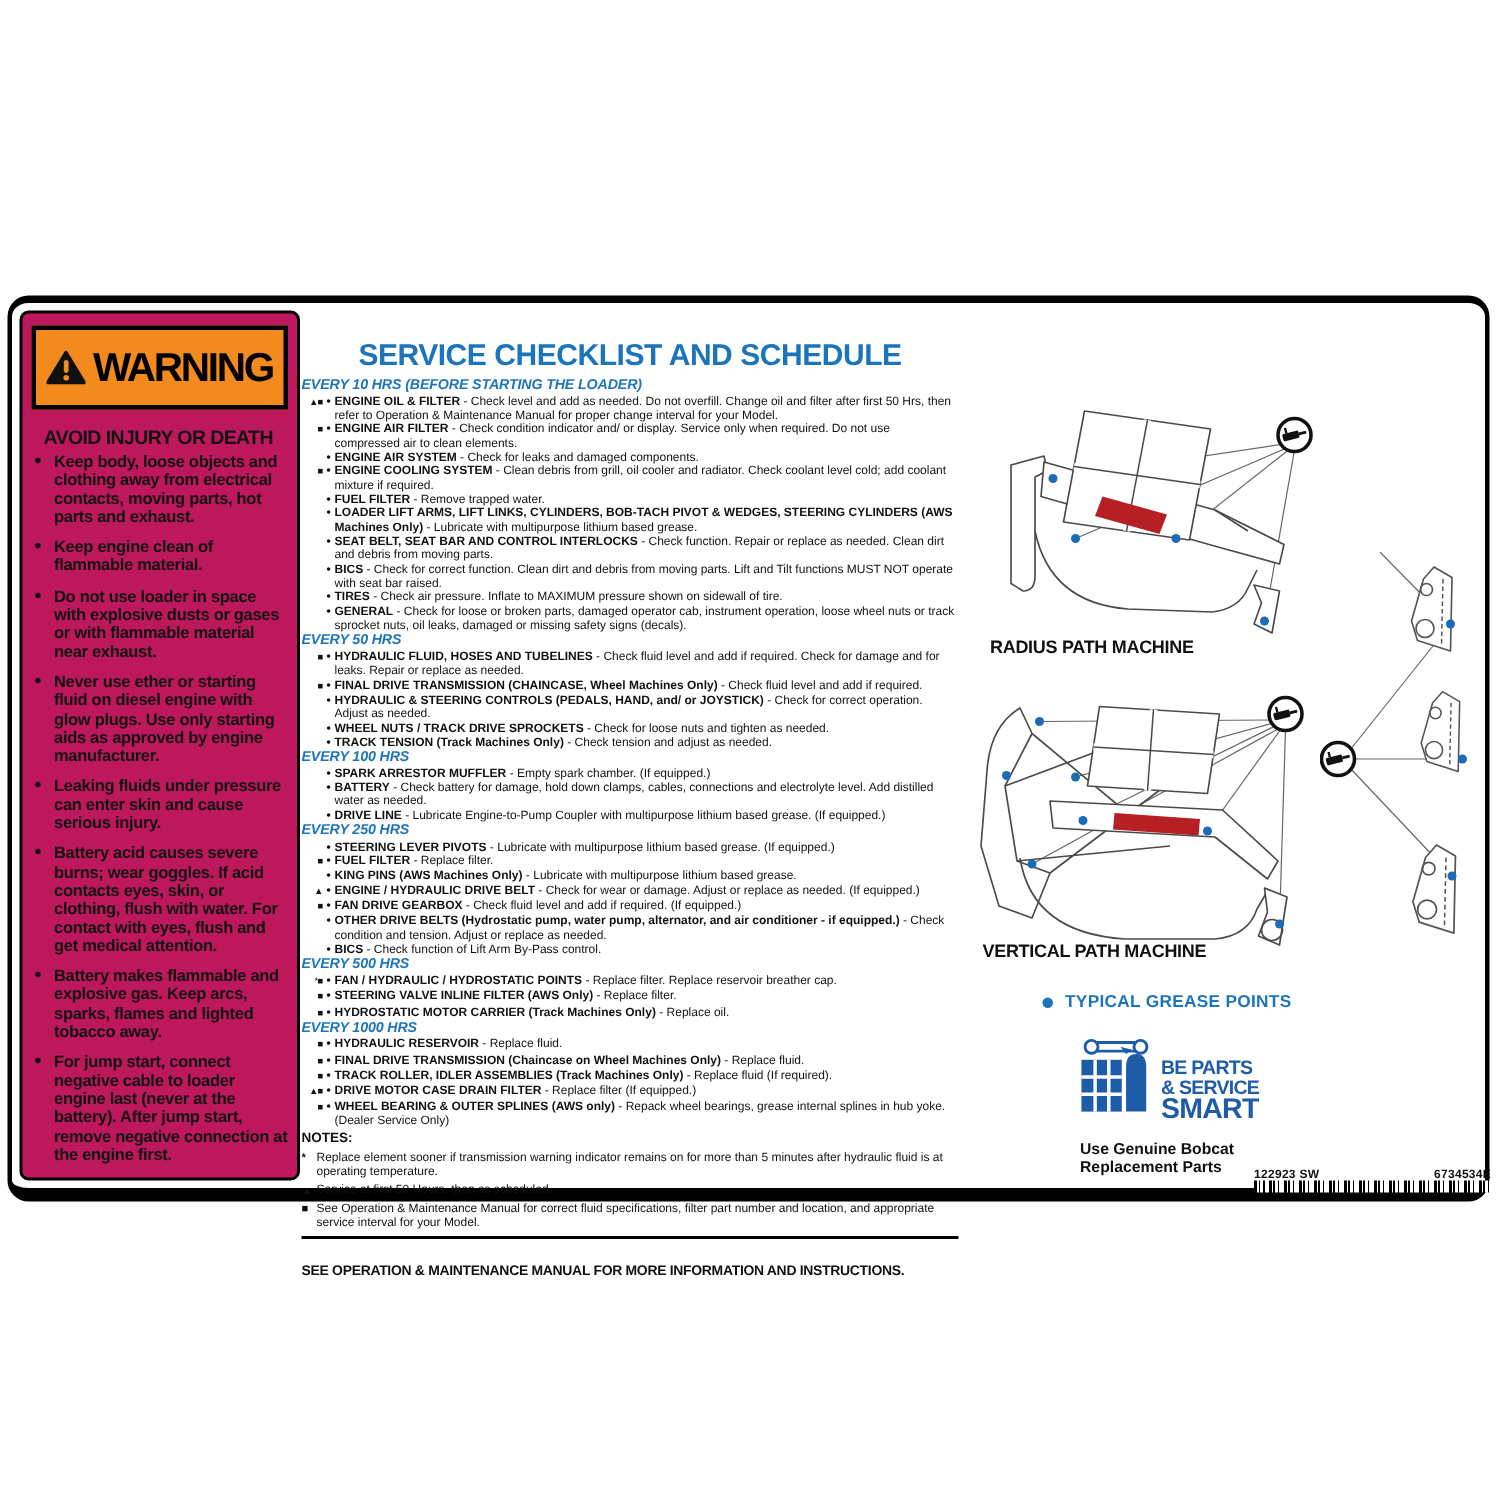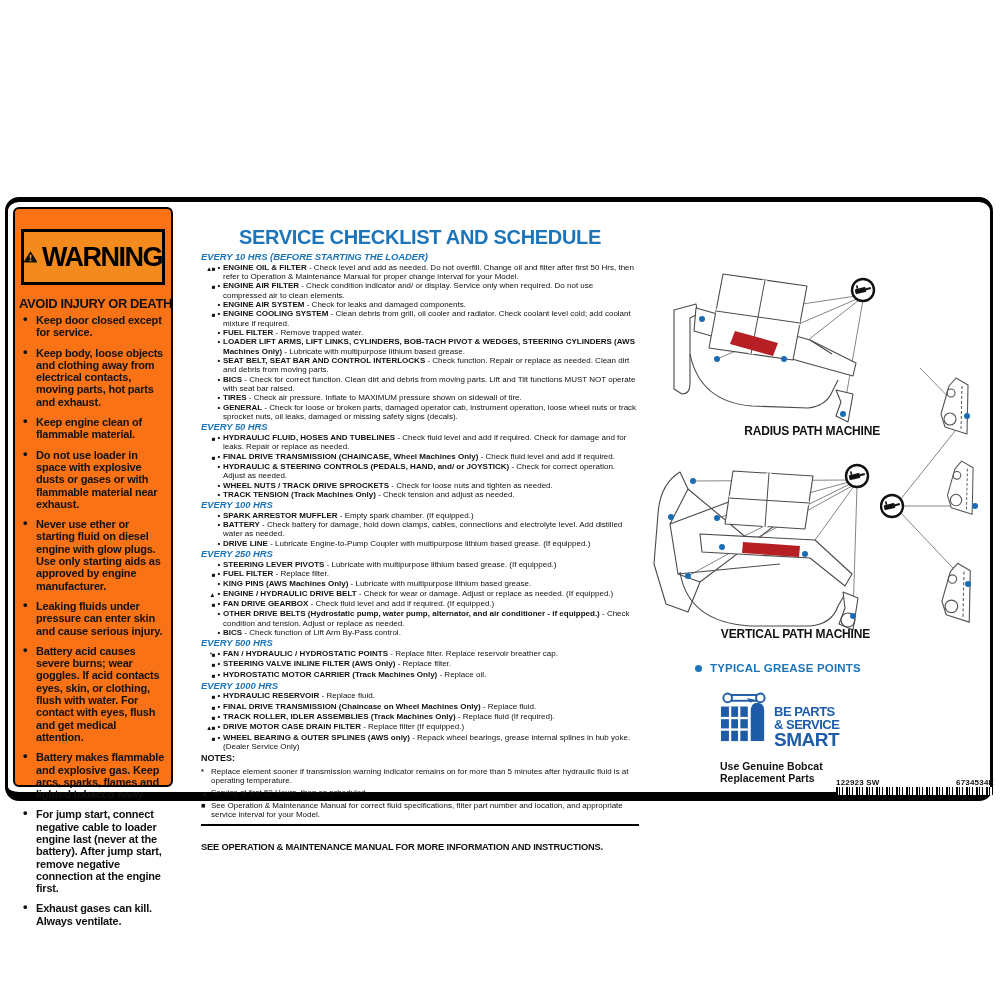--- a/index.html
+++ b/index.html
@@ -3,22 +3,22 @@
 <meta charset="utf-8">
 <style>
   html,body{margin:0;padding:0;background:#fff;}
   .page{position:relative;width:1000px;height:1000px;background:#fff;overflow:hidden;
         font-family:"Liberation Sans", sans-serif;color:#111;}
   .decal{position:absolute;left:5px;top:197px;width:988px;height:604px;box-sizing:border-box;
          background:#fff;border:solid #000;border-width:5px 3px 9px 3px;border-radius:14px;}
   .decal-inner{position:relative;width:100%;height:100%;}
 
   
-  .warn-panel{position:absolute;left:5px;top:5px;width:160px;height:580px;box-sizing:border-box;
-              border:2.5px solid #000;border-radius:6px;background:#f97316;padding:16px 6px;}
+  .warn-panel{position:absolute;left:5px;top:5px;width:187px;height:580px;box-sizing:border-box;
+              border:2.5px solid #000;border-radius:6px;background:#be185d;padding:4px 6px;}
   .warn-header{margin:4px 0 0 0;height:50px;border:3px solid #000;background:#f28a1e;
                display:flex;align-items:center;justify-content:center;gap:5px;}
   .warn-header .wtxt{font-size:27px;font-weight:800;letter-spacing:-1.5px;color:#000;}
   .warn-title{text-align:center;font-size:13px;font-weight:800;letter-spacing:-0.4px;
               white-space:nowrap;margin:11px 0 3px -2px;}
   .warn-list{list-style:none;margin:0;padding:0 0 0 2px;}
   .warn-list li{position:relative;padding-left:13px;font-size:11px;line-height:12.3px;
                 font-weight:700;margin-bottom:8px;letter-spacing:-0.2px;}
   .warn-list li::before{content:"•";position:absolute;left:0;top:-1px;font-size:13px;}
 
@@ -39,21 +39,21 @@
   .note .nsym{flex:none;width:10px;font-size:7.5px;font-weight:700;padding-top:0.5px;}
   .note .ntxt{flex:1;}
   .mid-footer{margin-top:4px;border-top:2px solid #000;padding-top:16px;
               font-size:9.3px;font-weight:800;letter-spacing:-0.2px;}
 
   
   .right-col{position:absolute;left:632px;top:6px;width:352px;height:587px;}
   .right-title{font-size:18.5px;font-weight:800;color:#1c74ba;text-align:center;
                letter-spacing:-0.3px;margin:16px 0 0 0;}
   .dia{position:absolute;}
-  .dia-caption{position:absolute;font-size:12px;font-weight:800;text-align:right;
+  .dia-caption{position:absolute;font-size:12px;font-weight:800;text-align:left;
                letter-spacing:-0.2px;}
   .legend{position:absolute;left:55px;top:454px;display:flex;align-items:center;gap:8px;}
   .legend .ldot{width:7px;height:7px;border-radius:50%;background:#1c74ba;}
   .legend .ltxt{font-size:11.5px;font-weight:800;color:#1c74ba;letter-spacing:0.2px;}
   .logo-row{position:absolute;left:80px;top:482px;display:flex;gap:6px;align-items:flex-end;}
   .logo-text{color:#1e5ca8;font-weight:800;letter-spacing:-0.5px;line-height:12.5px;
              font-size:13px;margin-top:12px;}
   .logo-text .l3{font-size:19px;line-height:17px;letter-spacing:-0.5px;}
   .genuine{position:absolute;left:80px;top:552px;font-size:10.5px;font-weight:800;line-height:12px;}
   .pn{position:absolute;font-size:8px;font-weight:700;letter-spacing:0.2px;}
@@ -76,30 +76,28 @@
         <div class="warn-header">
           <svg width="26" height="24" viewBox="0 0 36 32">
             <path d="M18,2 L35,30 L1,30 Z" fill="#111" stroke="#111" stroke-width="3" stroke-linejoin="round"></path>
             <rect x="16" y="9" width="4.4" height="12" rx="2.2" fill="#f28a1e"></rect>
             <circle cx="18.2" cy="25.5" r="2.6" fill="#f28a1e"></circle>
           </svg>
           <span class="wtxt">WARNING</span>
         </div>
         <div class="warn-title">AVOID INJURY OR DEATH</div>
         <ul class="warn-list">
-            <li>Keep door closed except for service.</li>
             <li>Keep body, loose objects and clothing away from electrical contacts, moving parts, hot parts and exhaust.</li>
             <li>Keep engine clean of flammable material.</li>
             <li>Do not use loader in space with explosive dusts or gases or with flammable material near exhaust.</li>
             <li>Never use ether or starting fluid on diesel engine with glow plugs. Use only starting aids as approved by engine manufacturer.</li>
             <li>Leaking fluids under pressure can enter skin and cause serious injury.</li>
             <li>Battery acid causes severe burns; wear goggles.  If acid contacts eyes, skin, or clothing, flush with water.  For contact with eyes, flush and get medical attention.</li>
             <li>Battery makes flammable and explosive gas.  Keep arcs, sparks, flames and lighted tobacco away.</li>
             <li>For jump start, connect negative cable to loader engine last (never at the battery).  After jump start, remove negative connection at the engine first.</li>
-            <li>Exhaust gases can kill. Always ventilate.</li>
           </ul>
       </div>
 
       <div class="mid-col">
         <div class="mid-title">SERVICE CHECKLIST AND SCHEDULE</div>
         <div>
             <div class="sec-h">EVERY 10 HRS (BEFORE STARTING THE LOADER)</div>
             <div class="item">
               <span class="gut">▲■</span>
               <span class="bull">•</span>

